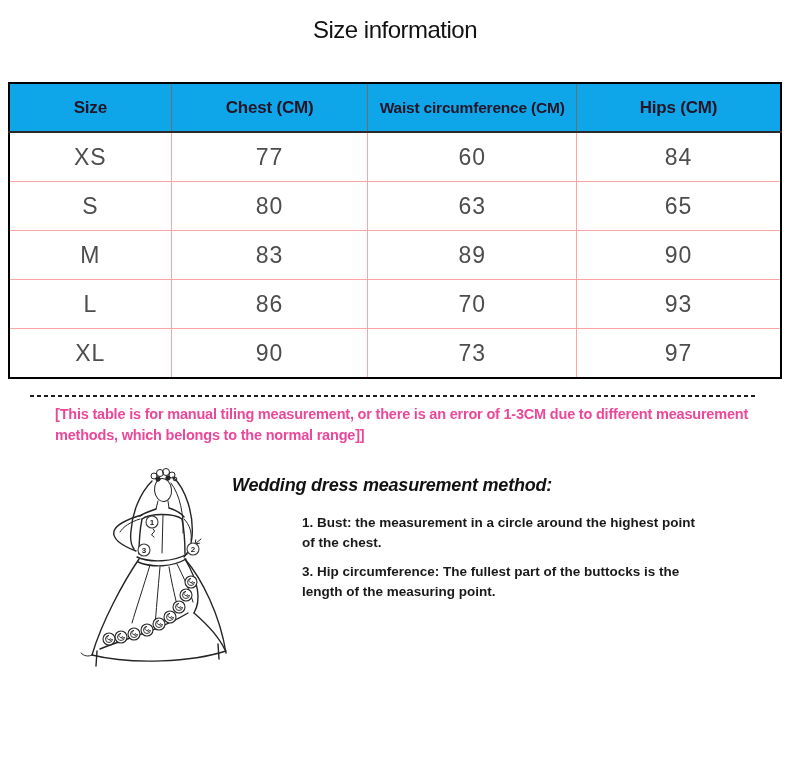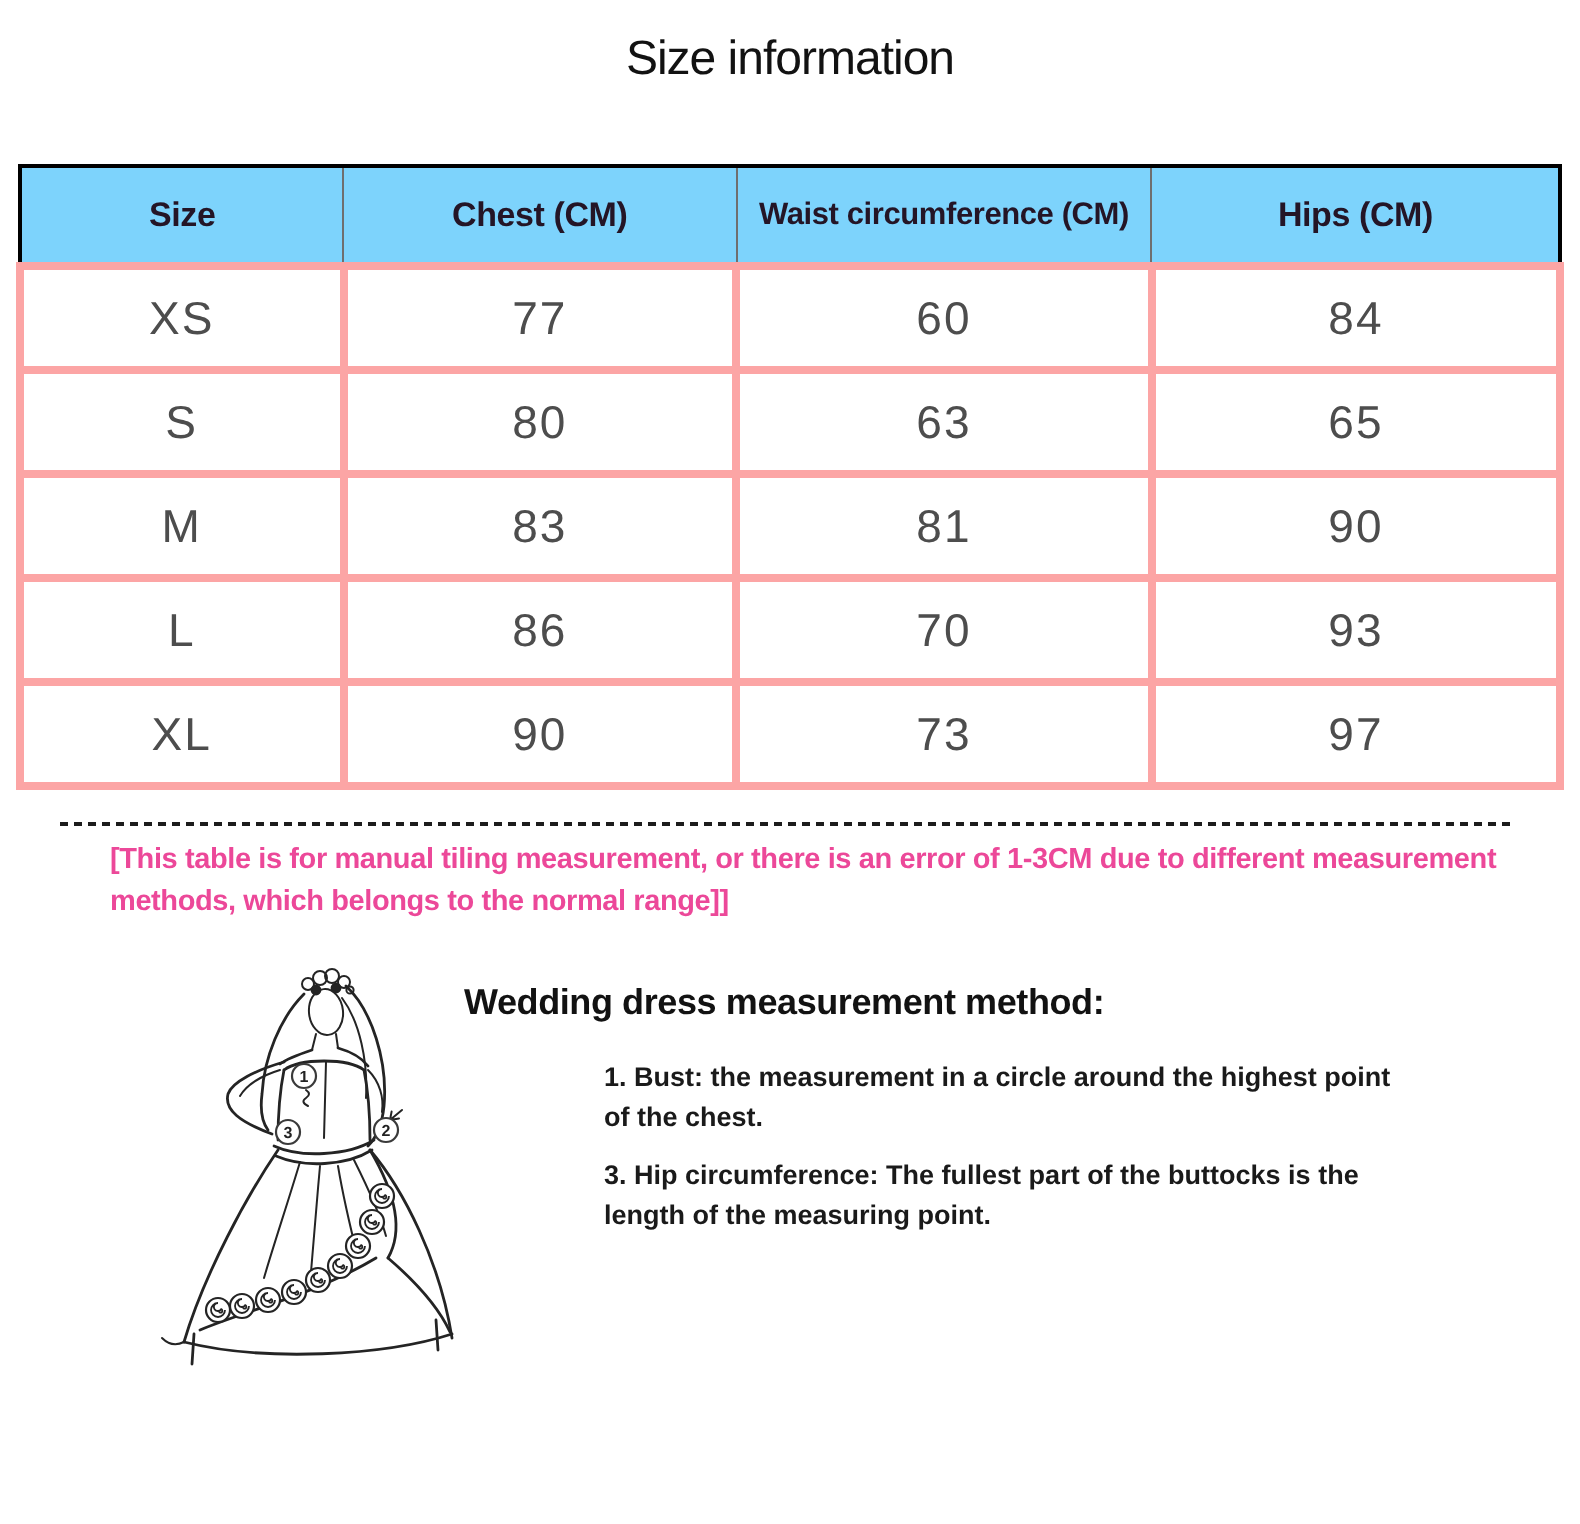--- a/index.html
+++ b/index.html
@@ -11,43 +11,43 @@
     margin:16px 0 0 0;text-align:center;
     font-size:24px;font-weight:normal;letter-spacing:-0.5px;color:#121212;
   }
   table.size-table{
     margin:38px 8px 0 8px;width:774px;table-layout:fixed;
     border-collapse:collapse;border:2px solid #000;
   }
   .size-table col.c0{width:21%;} .size-table col.c1{width:25.5%;}
   .size-table col.c2{width:27%;}  .size-table col.c3{width:26.5%;}
   .size-table th{
-    background:#7dd3fc;height:45px;font-size:17px;font-weight:bold;
+    background:#0ea5e9;height:45px;font-size:17px;font-weight:bold;
     color:#241526;border:1px solid #6f6f6f;border-bottom:2px solid #2a2a2a;
     letter-spacing:-0.2px;
   }
   .size-table th.narrow{font-size:15.5px;}
   .size-table td{
     height:46px;text-align:center;vertical-align:middle;
     font-size:23px;font-weight:400;color:#4d4d4d;letter-spacing:1px;
-    border:4px solid #fca5a5;background:#fff;
+    border:1px solid #fca5a5;background:#fff;
   }
   .dashed-divider{
     margin:16px 32px 0 30px;height:2px;
     background:repeating-linear-gradient(to right,#1c1c1c 0 4px,transparent 4px 7px);
   }
   .measurement-note{
     margin:7px 40px 0 55px;max-width:700px;
     font-size:14.5px;font-weight:bold;letter-spacing:-0.2px;
     color:#ec4899;line-height:1.45;
   }
   .measure-section{display:flex;align-items:flex-start;margin-top:17px;}
   .sketch-wrap{flex:none;margin-left:62px;width:170px;height:207px;}
   .measure-content{margin-left:0;padding-top:12px;width:545px;}
-  .measure-heading{font-size:18px;font-weight:bold;color:#121212;letter-spacing:-0.2px;}
+  .measure-heading{font-size:18px;font-weight:bold;color:#121212;letter-spacing:-0.2px;font-style:italic;}
   .mp{font-weight:bold;color:#1a1a1a;margin:0 0 0 70px;}
   .mp1{margin-top:17px;font-size:13.5px;line-height:1.45;max-width:400px;}
   .mp2{margin-top:14px;font-size:12.5px;line-height:1.6;max-width:500px;letter-spacing:-0.1px;}
   .mp3{margin-top:10px;font-size:13.5px;line-height:1.45;max-width:420px;}
   svg .ln{fill:none;stroke:#242424;stroke-width:1.4;stroke-linecap:round;}
   svg .thin{fill:none;stroke:#242424;stroke-width:1;stroke-linecap:round;}
   svg .marker-circle{fill:#fff;stroke:#3a3a3a;stroke-width:1.1;}
   svg .marker-num{font-family:"Liberation Sans",sans-serif;font-size:8px;font-weight:bold;fill:#222;}
 </style>
 </head>
@@ -79,21 +79,21 @@
     </tr>
     <tr>
       <td>S</td>
       <td>80</td>
       <td>63</td>
       <td>65</td>
     </tr>
     <tr>
       <td>M</td>
       <td>83</td>
-      <td>81</td>
+      <td>89</td>
       <td>90</td>
     </tr>
     <tr>
       <td>L</td>
       <td>86</td>
       <td>70</td>
       <td>93</td>
     </tr>
     <tr>
       <td>XL</td>

